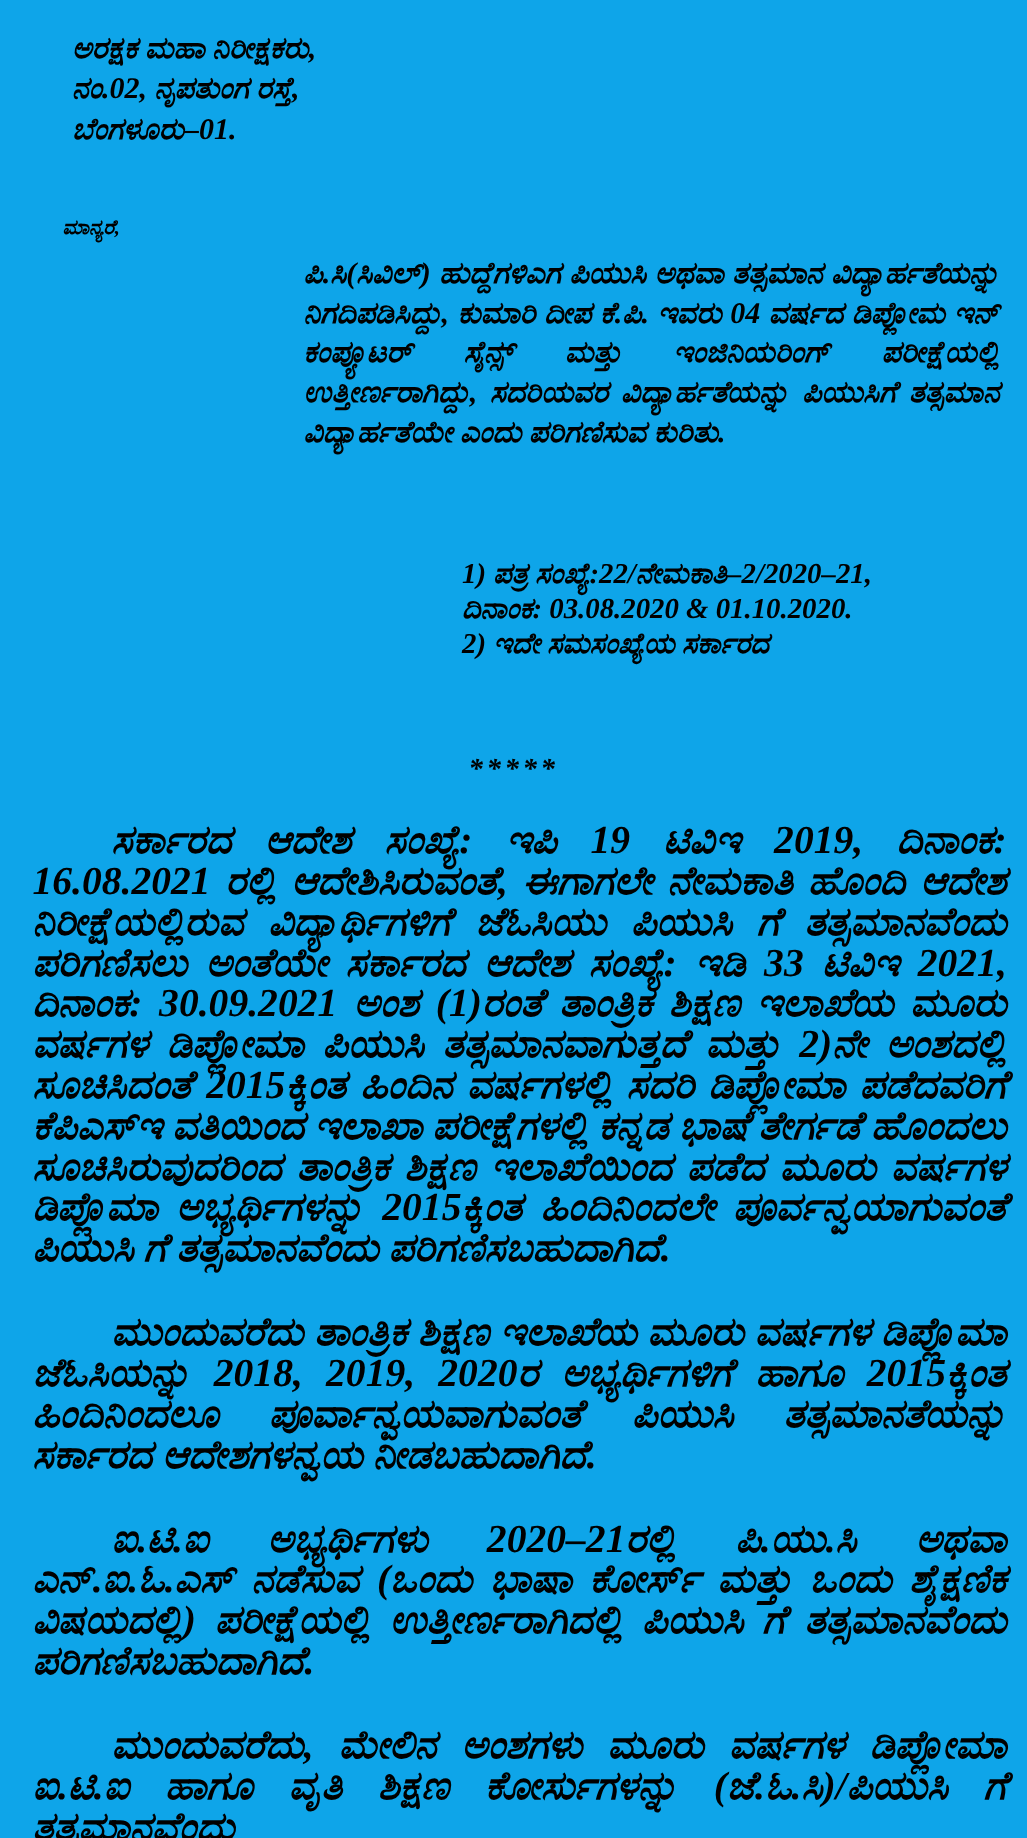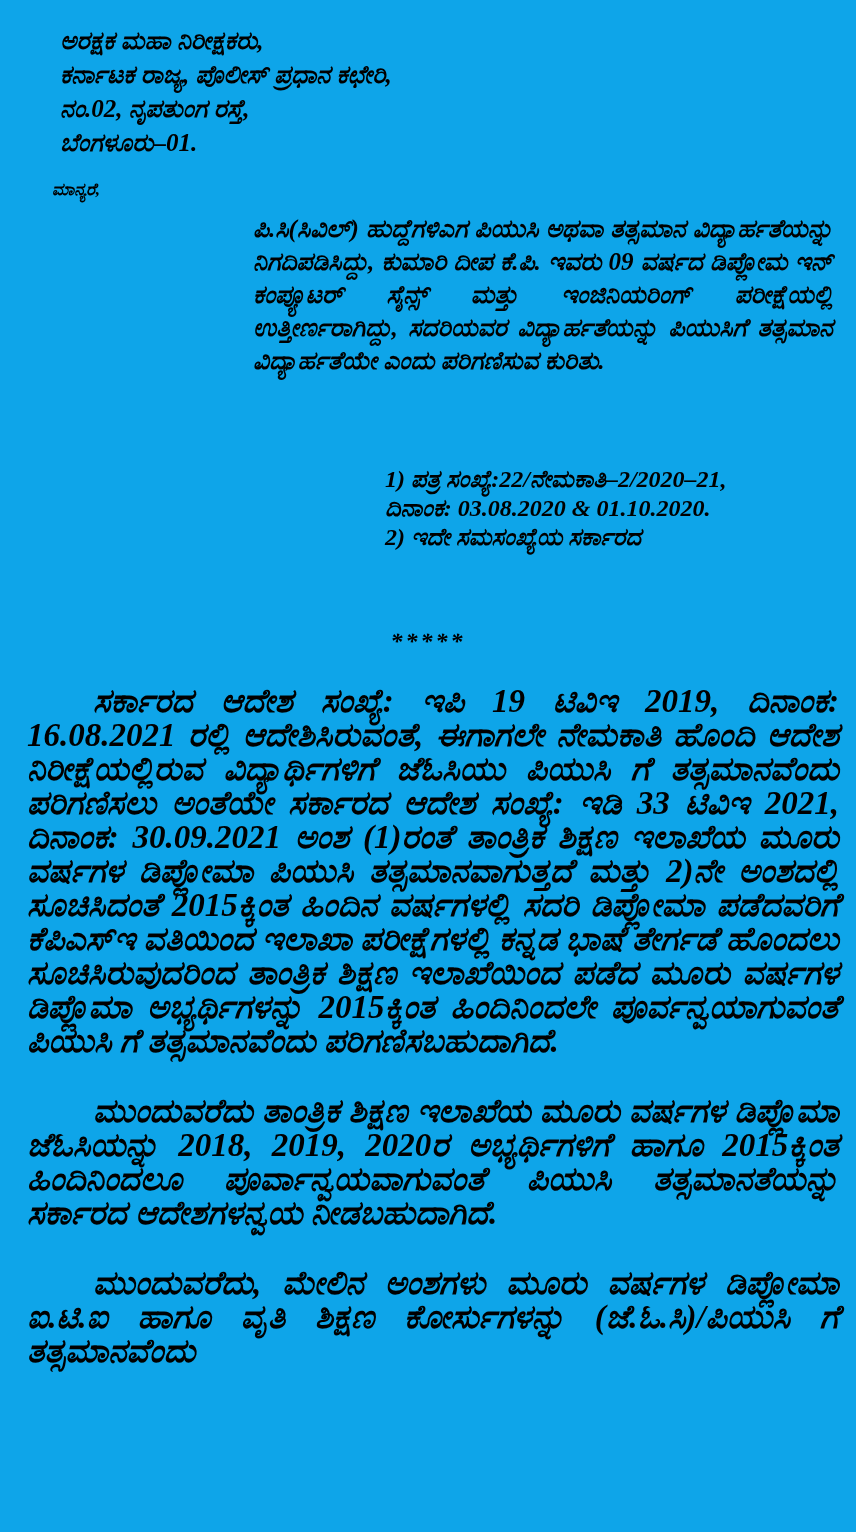--- a/index.html
+++ b/index.html
@@ -80,36 +80,36 @@
     text-indent: 66px;
   }
 </style>
 </head>
 <body>
 
 <div class="page">
 
   <div class="sender">
     <div class="sender-line">ಅರಕ್ಷಕ ಮಹಾ ನಿರೀಕ್ಷಕರು,</div>
-    <div class="sender-line">ಕರ್ನಾಟಕ ರಾಜ್ಯ, ಪೊಲೀಸ್ ಪ್ರಧಾನ ಕಛೇರಿ,</div>
     <div class="sender-line">ನಂ.02, ನೃಪತುಂಗ ರಸ್ತೆ,</div>
     <div class="sender-line">ಬೆಂಗಳೂರು–01.</div>
   </div>
 
   <div class="salutation">ಮಾನ್ಯರೆ,</div>
 
-  <div class="subject">ಪಿ.ಸಿ(ಸಿವಿಲ್) ಹುದ್ದೆಗಳಿಎಗ ಪಿಯುಸಿ ಅಥವಾ ತತ್ಸಮಾನ ವಿದ್ಯಾರ್ಹತೆಯನ್ನು ನಿಗದಿಪಡಿಸಿದ್ದು, ಕುಮಾರಿ ದೀಪ ಕೆ.ಪಿ. ಇವರು 09 ವರ್ಷದ ಡಿಪ್ಲೋಮ ಇನ್ ಕಂಪ್ಯೂಟರ್ ಸೈನ್ಸ್ ಮತ್ತು ಇಂಜಿನಿಯರಿಂಗ್ ಪರೀಕ್ಷೆಯಲ್ಲಿ ಉತ್ತೀರ್ಣರಾಗಿದ್ದು, ಸದರಿಯವರ ವಿದ್ಯಾರ್ಹತೆಯನ್ನು ಪಿಯುಸಿಗೆ ತತ್ಸಮಾನ ವಿದ್ಯಾರ್ಹತೆಯೇ ಎಂದು ಪರಿಗಣಿಸುವ ಕುರಿತು.</div>
+  <div class="subject">ಪಿ.ಸಿ(ಸಿವಿಲ್) ಹುದ್ದೆಗಳಿಎಗ ಪಿಯುಸಿ ಅಥವಾ ತತ್ಸಮಾನ ವಿದ್ಯಾರ್ಹತೆಯನ್ನು ನಿಗದಿಪಡಿಸಿದ್ದು, ಕುಮಾರಿ ದೀಪ ಕೆ.ಪಿ. ಇವರು 04 ವರ್ಷದ ಡಿಪ್ಲೋಮ ಇನ್ ಕಂಪ್ಯೂಟರ್ ಸೈನ್ಸ್ ಮತ್ತು ಇಂಜಿನಿಯರಿಂಗ್ ಪರೀಕ್ಷೆಯಲ್ಲಿ ಉತ್ತೀರ್ಣರಾಗಿದ್ದು, ಸದರಿಯವರ ವಿದ್ಯಾರ್ಹತೆಯನ್ನು ಪಿಯುಸಿಗೆ ತತ್ಸಮಾನ ವಿದ್ಯಾರ್ಹತೆಯೇ ಎಂದು ಪರಿಗಣಿಸುವ ಕುರಿತು.</div>
 
   <div class="references">
     <p class="ref-line">1) ಪತ್ರ ಸಂಖ್ಯೆ:22/ನೇಮಕಾತಿ–2/2020–21,</p>
     <p class="ref-line">ದಿನಾಂಕ: 03.08.2020 &amp; 01.10.2020.</p>
     <p class="ref-line">2) ಇದೇ ಸಮಸಂಖ್ಯೆಯ ಸರ್ಕಾರದ</p>
   </div>
 
   <div class="separator">*****</div>
 
   <div class="body-text">
     <p>ಸರ್ಕಾರದ ಆದೇಶ ಸಂಖ್ಯೆ: ಇಪಿ 19 ಟಿವಿಇ 2019, ದಿನಾಂಕ: 16.08.2021 ರಲ್ಲಿ ಆದೇಶಿಸಿರುವಂತೆ, ಈಗಾಗಲೇ ನೇಮಕಾತಿ ಹೊಂದಿ ಆದೇಶ ನಿರೀಕ್ಷೆಯಲ್ಲಿರುವ ವಿದ್ಯಾರ್ಥಿಗಳಿಗೆ ಜೆಓಸಿಯು ಪಿಯುಸಿ ಗೆ ತತ್ಸಮಾನವೆಂದು ಪರಿಗಣಿಸಲು ಅಂತೆಯೇ ಸರ್ಕಾರದ ಆದೇಶ ಸಂಖ್ಯೆ: ಇಡಿ 33 ಟಿವಿಇ 2021, ದಿನಾಂಕ: 30.09.2021 ಅಂಶ (1)ರಂತೆ ತಾಂತ್ರಿಕ ಶಿಕ್ಷಣ ಇಲಾಖೆಯ ಮೂರು ವರ್ಷಗಳ ಡಿಪ್ಲೋಮಾ ಪಿಯುಸಿ ತತ್ಸಮಾನವಾಗುತ್ತದೆ ಮತ್ತು 2)ನೇ ಅಂಶದಲ್ಲಿ ಸೂಚಿಸಿದಂತೆ 2015ಕ್ಕಿಂತ ಹಿಂದಿನ ವರ್ಷಗಳಲ್ಲಿ ಸದರಿ ಡಿಪ್ಲೋಮಾ ಪಡೆದವರಿಗೆ ಕೆಪಿಎಸ್‌ಇ ವತಿಯಿಂದ ಇಲಾಖಾ ಪರೀಕ್ಷೆಗಳಲ್ಲಿ ಕನ್ನಡ ಭಾಷೆ ತೇರ್ಗಡೆ ಹೊಂದಲು ಸೂಚಿಸಿರುವುದರಿಂದ ತಾಂತ್ರಿಕ ಶಿಕ್ಷಣ ಇಲಾಖೆಯಿಂದ ಪಡೆದ ಮೂರು ವರ್ಷಗಳ ಡಿಪ್ಲೊಮಾ ಅಭ್ಯರ್ಥಿಗಳನ್ನು 2015ಕ್ಕಿಂತ ಹಿಂದಿನಿಂದಲೇ ಪೂರ್ವನ್ವಯಾಗುವಂತೆ ಪಿಯುಸಿ ಗೆ ತತ್ಸಮಾನವೆಂದು ಪರಿಗಣಿಸಬಹುದಾಗಿದೆ.</p>
     <p>ಮುಂದುವರೆದು ತಾಂತ್ರಿಕ ಶಿಕ್ಷಣ ಇಲಾಖೆಯ ಮೂರು ವರ್ಷಗಳ ಡಿಪ್ಲೊಮಾ ಜೆಓಸಿಯನ್ನು 2018, 2019, 2020ರ ಅಭ್ಯರ್ಥಿಗಳಿಗೆ ಹಾಗೂ 2015ಕ್ಕಿಂತ ಹಿಂದಿನಿಂದಲೂ ಪೂರ್ವಾನ್ವಯವಾಗುವಂತೆ ಪಿಯುಸಿ ತತ್ಸಮಾನತೆಯನ್ನು ಸರ್ಕಾರದ ಆದೇಶಗಳನ್ವಯ ನೀಡಬಹುದಾಗಿದೆ.</p>
+    <p>ಐ.ಟಿ.ಐ ಅಭ್ಯರ್ಥಿಗಳು 2020–21ರಲ್ಲಿ ಪಿ.ಯು.ಸಿ ಅಥವಾ ಎನ್.ಐ.ಓ.ಎಸ್ ನಡೆಸುವ (ಒಂದು ಭಾಷಾ ಕೋರ್ಸ್ ಮತ್ತು ಒಂದು ಶೈಕ್ಷಣಿಕ ವಿಷಯದಲ್ಲಿ) ಪರೀಕ್ಷೆಯಲ್ಲಿ ಉತ್ತೀರ್ಣರಾಗಿದಲ್ಲಿ ಪಿಯುಸಿ ಗೆ ತತ್ಸಮಾನವೆಂದು ಪರಿಗಣಿಸಬಹುದಾಗಿದೆ.</p>
     <p>ಮುಂದುವರೆದು, ಮೇಲಿನ ಅಂಶಗಳು ಮೂರು ವರ್ಷಗಳ ಡಿಪ್ಲೋಮಾ ಐ.ಟಿ.ಐ ಹಾಗೂ ವೃತಿ ಶಿಕ್ಷಣ ಕೋರ್ಸುಗಳನ್ನು (ಜೆ.ಓ.ಸಿ)/ಪಿಯುಸಿ ಗೆ ತತ್ಸಮಾನವೆಂದು</p>
   </div>
 
 </div>
 
 </body></html>

